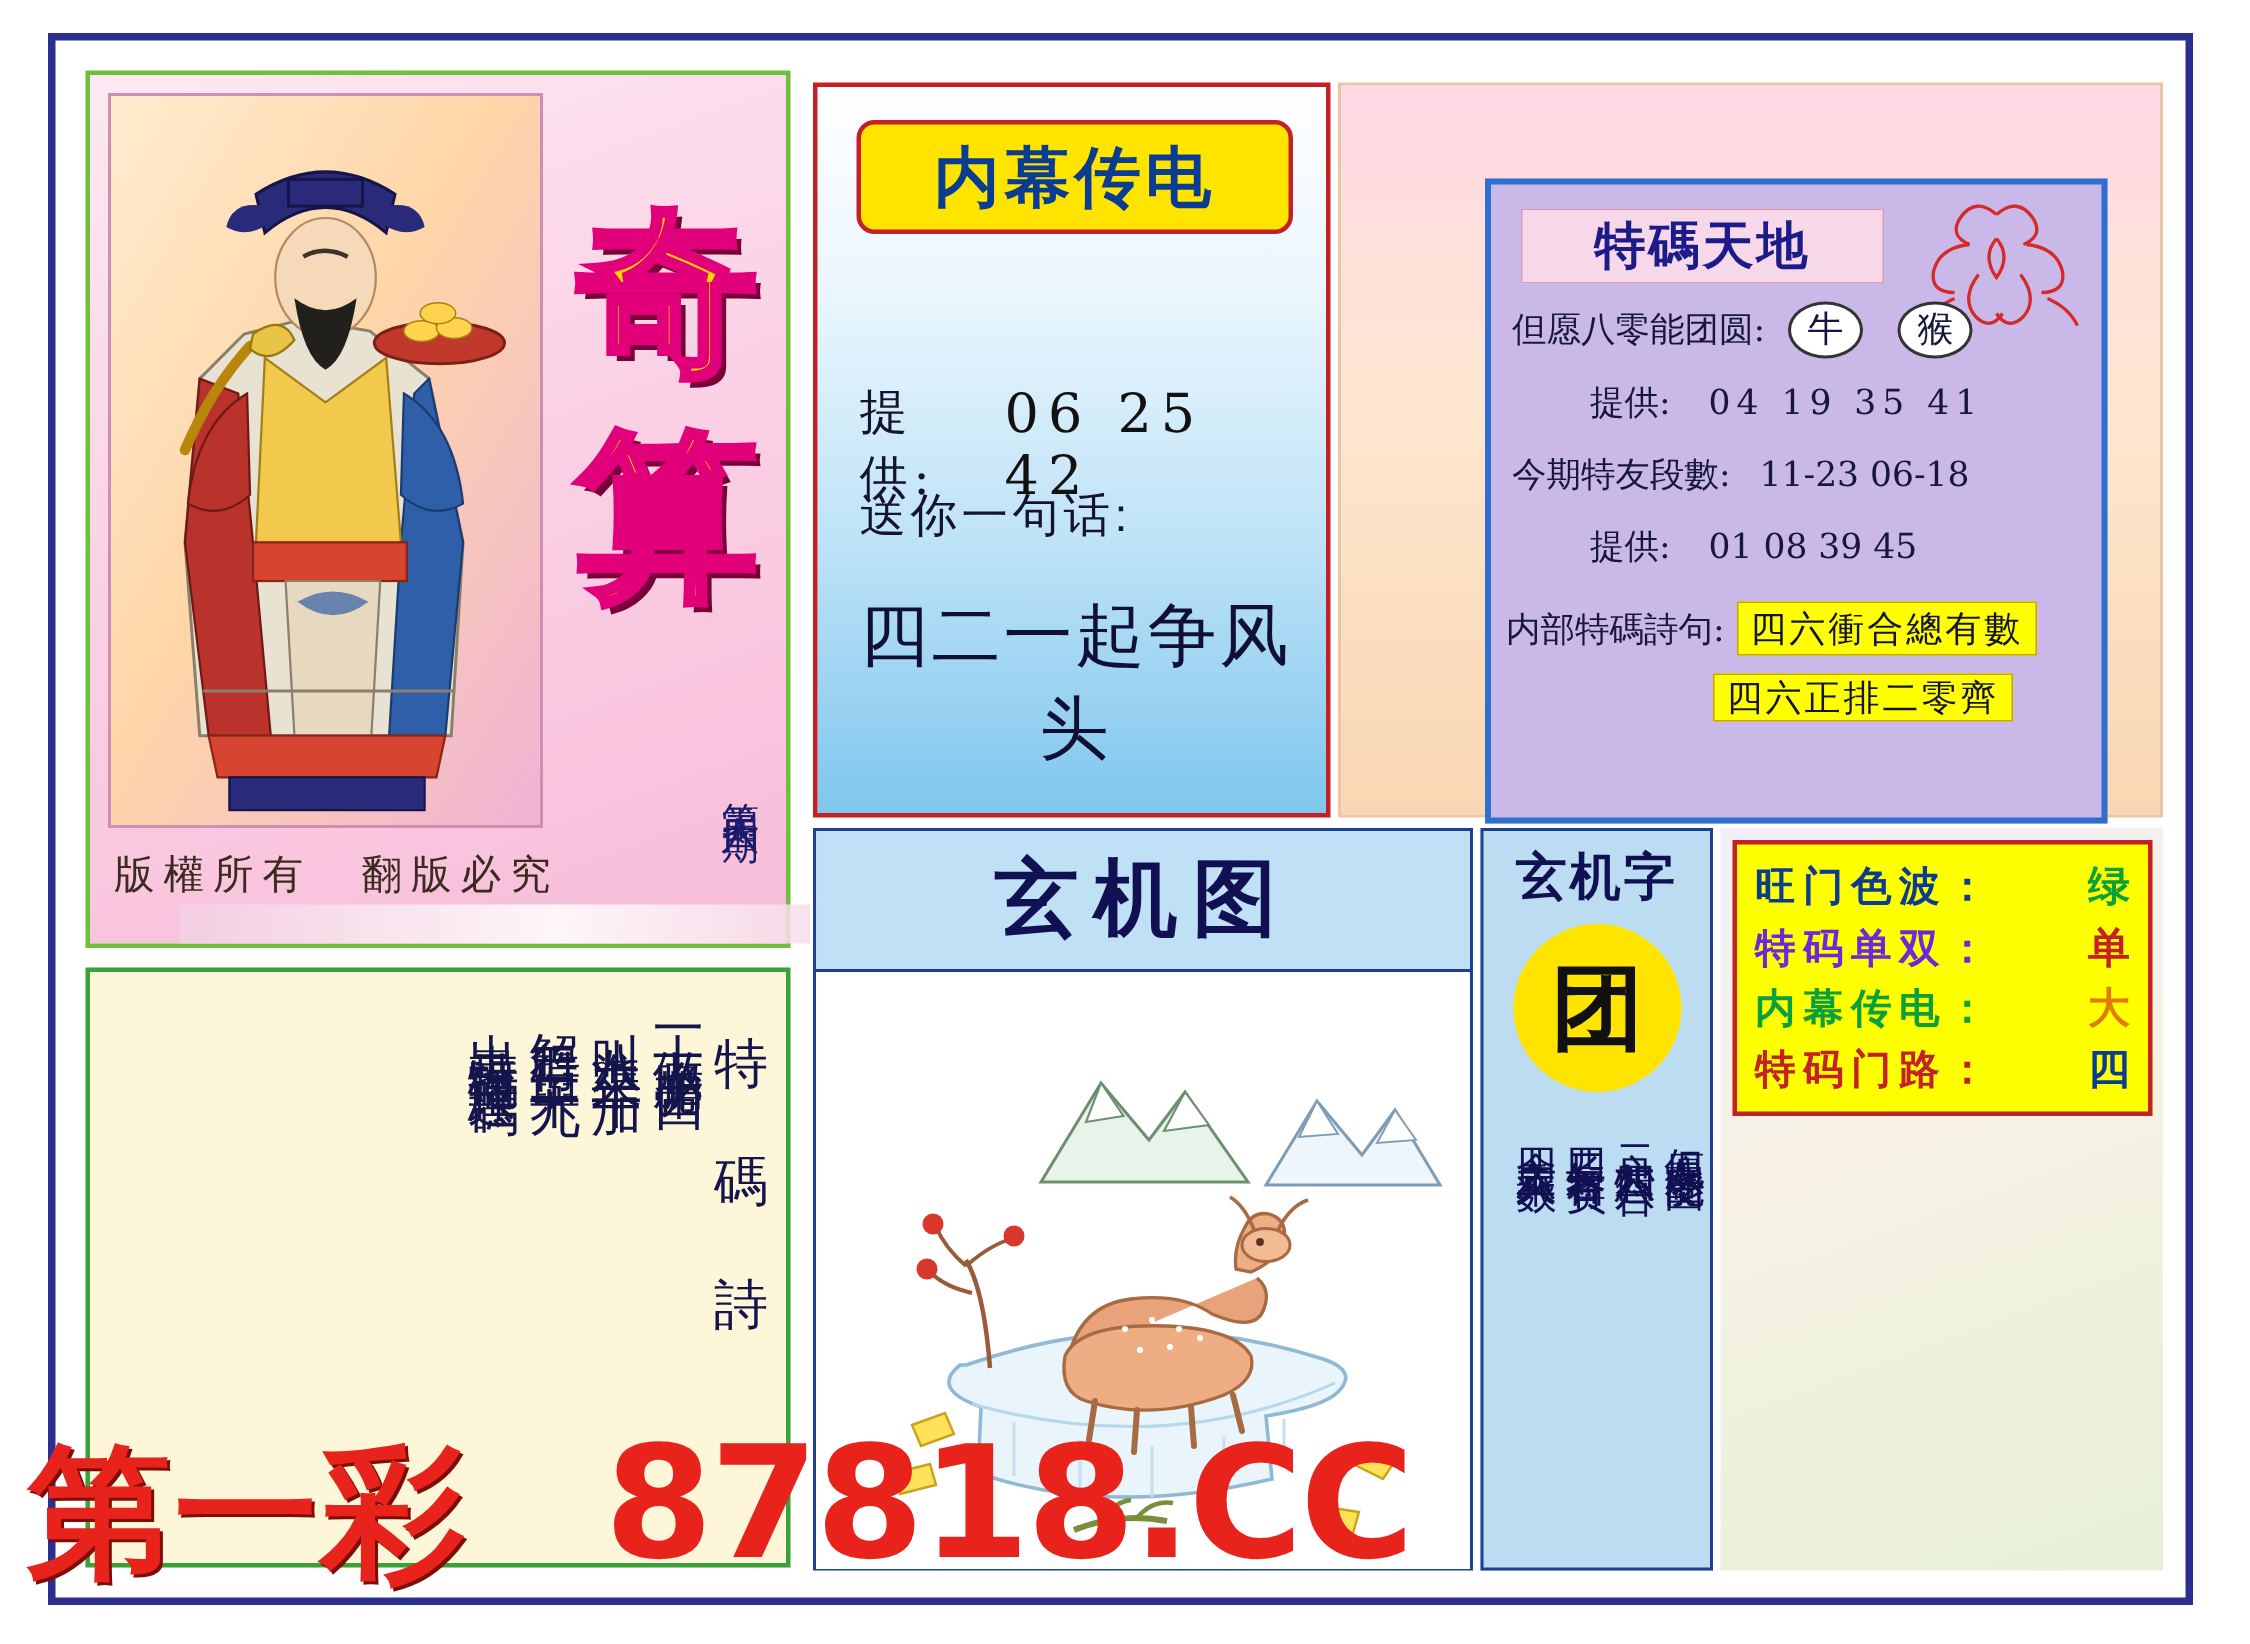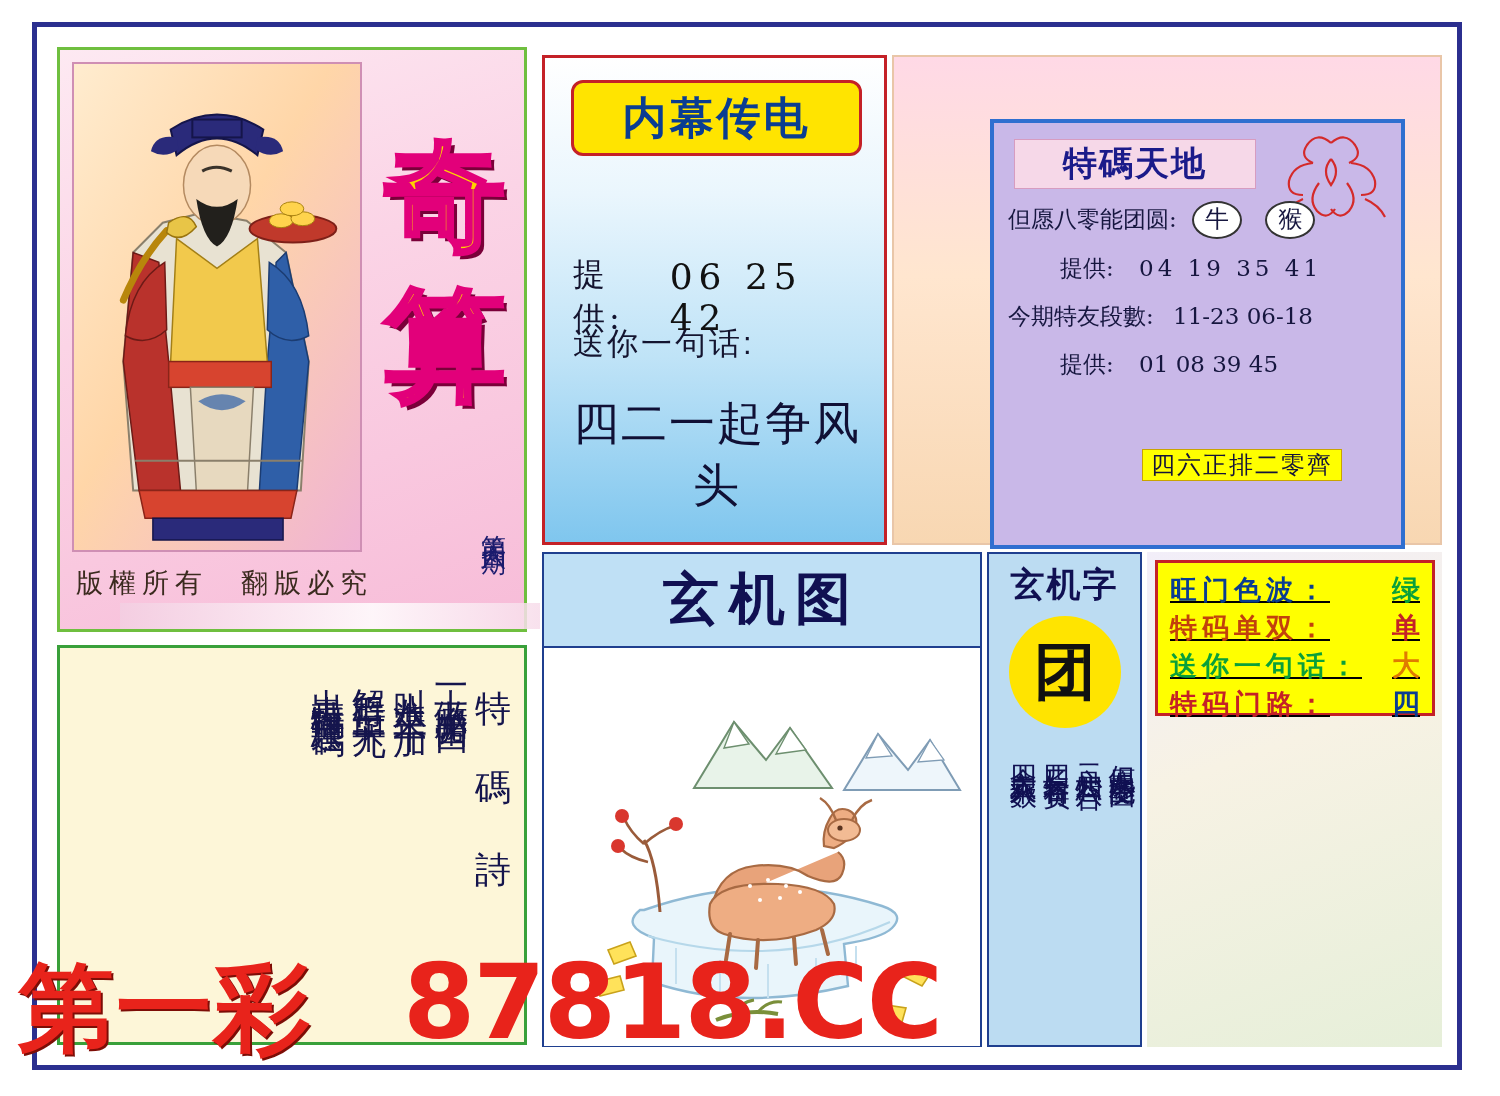--- a/index.html
+++ b/index.html
@@ -76,22 +76,22 @@
   .tuan{position:absolute;left:20px;top:62px;width:112px;height:112px;border-radius:50%;background:#ffe400;
     display:flex;align-items:center;justify-content:center;}
   .tuan span{font-family:"DejaVu Serif","Liberation Serif",serif;font-weight:bold;font-size:62px;color:#111;}
   .xuanzi-grid{position:absolute;left:6px;top:190px;width:143px;display:flex;flex-direction:row-reverse;gap:0;}
   .xz-col{writing-mode:vertical-rl;text-orientation:upright;font-family:"DejaVu Serif","Liberation Serif",serif;
     font-size:27px;color:#101052;line-height:1.22;letter-spacing:3px;}
 
   
   .rightpanel{position:absolute;left:1110px;top:525px;width:295px;height:495px;
     background:linear-gradient(160deg,#f2eef9 0%,#f7f2e4 40%,#e6efd9 100%);}
-  .infobox{position:absolute;left:8px;top:8px;width:280px;height:156px;background:#ffff00;border:3px solid #c42127;box-sizing:border-box;
-    padding:8px 6px;display:flex;flex-direction:column;justify-content:space-around;text-decoration:underline;}
+  .infobox{position:absolute;left:8px;top:8px;width:280px;height:184px;background:#ffff00;border:3px solid #c42127;box-sizing:border-box;
+    padding:8px 6px;display:flex;flex-direction:column;justify-content:space-around;}
   .inf-row{display:flex;align-items:center;justify-content:space-between;padding:0 6px;}
   .inf-l{font-family:"DejaVu Serif","Liberation Serif",serif;font-size:27px;font-weight:bold;letter-spacing:5px;}
   .inf-v{font-family:"DejaVu Serif","Liberation Serif",serif;font-size:28px;font-weight:bold;}
 
   
   .wm{position:absolute;left:8px;top:945px;width:1480px;height:110px;pointer-events:none;}
   .wm-red{position:absolute;left:10px;top:0;font-family:"DejaVu Serif","Liberation Serif",serif;font-weight:bold;
     font-size:96px;color:#e8231b;letter-spacing:2px;text-shadow:2px 2px 0 #7d0d06;}
   .wm-num{position:absolute;left:395px;top:-4px;font-family:"DejaVu Sans","Liberation Sans",sans-serif;font-weight:bold;
     font-size:104px;color:#e8231b;letter-spacing:-2px;}
@@ -211,20 +211,24 @@
         <div class="t-row" style="left:14px;top:178px;">
           <span>今期特友段數:</span>
           <span style="margin-left:12px;">11-23    06-18</span>
         </div>
 
         <div class="t-row" style="left:66px;top:226px;">
           <span>提供:</span>
           <span style="margin-left:18px;">01 08    39 45</span>
         </div>
 
+        <div class="t-row" style="left:10px;top:278px;display:flex;align-items:center;gap:8px;">
+          <span>内部特碼詩句:</span>
+          <span class="poem-hl">四六衝合總有數</span>
+        </div>
         <div class="t-row" style="left:148px;top:326px;">
           <span class="poem-hl">四六正排二零齊</span>
         </div>
       </div>
     </div>
 
     <div class="xuanji">
       <div class="xuanji-head">
         <span>玄机图</span>
       </div>
@@ -291,25 +295,25 @@
       </div>
     </div>
 
     <div class="rightpanel">
       <div class="infobox">
         <div class="inf-row">
           <span class="inf-l" style="color:#0a3d91">旺门色波：</span>
           <span class="inf-v" style="color:#0aa03a">绿</span>
         </div>
         <div class="inf-row">
-          <span class="inf-l" style="color:#c2410c">特码单双：</span>
+          <span class="inf-l" style="color:#6d28d9">特码单双：</span>
           <span class="inf-v" style="color:#c42127">单</span>
         </div>
         <div class="inf-row">
-          <span class="inf-l" style="color:#0aa03a">送你一句话：</span>
+          <span class="inf-l" style="color:#0aa03a">内幕传电：</span>
           <span class="inf-v" style="color:#e07b00">大</span>
         </div>
         <div class="inf-row">
           <span class="inf-l" style="color:#c42127">特码门路：</span>
           <span class="inf-v" style="color:#0a3d91">四</span>
         </div>
       </div>
     </div>
 
   </div>

